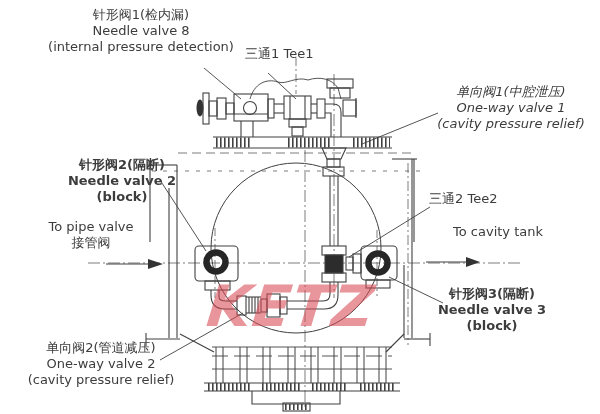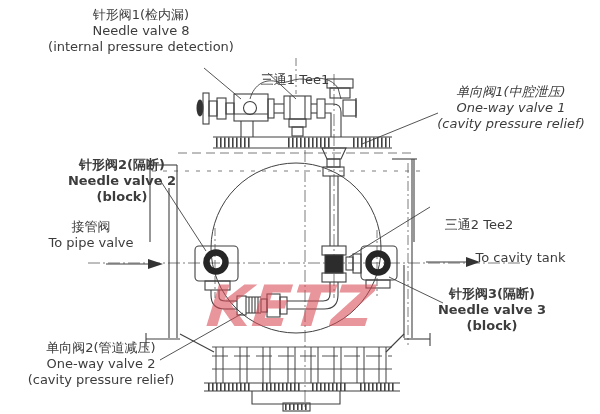--- a/index.html
+++ b/index.html
@@ -8,21 +8,21 @@
     background:#ffffff;
     font-family:"DejaVu Sans","Liberation Sans",sans-serif;
     color:#3c3c3c;
   }
   #stage{position:absolute;inset:0;width:600px;height:414px;padding-left:32px;}
   svg{position:absolute;left:0;top:0;}
   .label{
     position:absolute;font-size:13px;line-height:16px;text-align:center;
     color:#3c3c3c;white-space:nowrap;
   }
-  .label.left{text-align:center;margin-top:26px;}
+  .label.left{text-align:left;}
   .label div{white-space:nowrap;}
   .watermark{
     position:absolute;left:184px;top:274px;width:214px;height:66px;
     font-size:57px;line-height:64px;font-weight:bold;font-style:italic;
     text-align:center;letter-spacing:1px;
     transform:skewX(-6deg);
     color:rgba(216,74,84,0.58);
     pointer-events:none;
   }
 </style>
@@ -224,22 +224,22 @@
     <div>(cavity pressure relief)</div>
   </div>
 
   <div class="label" style="left:44px;top:157px;width:156px;font-weight:bold;">
     <div>针形阀2(隔断)</div>
     <div>Needle valve 2</div>
     <div>(block)</div>
   </div>
 
   <div class="label" style="left:30px;top:219px;width:122px;">
+    <div>To pipe valve</div>
     <div>接管阀</div>
-    <div>To pipe valve</div>
   </div>
 
   <div class="label left" style="left:429px;top:191px;width:100px;">三通2 Tee2</div>
 
   <div class="label left" style="left:453px;top:224px;width:135px;">
     <div>To cavity tank</div>
   </div>
 
   <div class="label" style="left:418px;top:286px;width:148px;font-weight:bold;">
     <div>针形阀3(隔断)</div>

